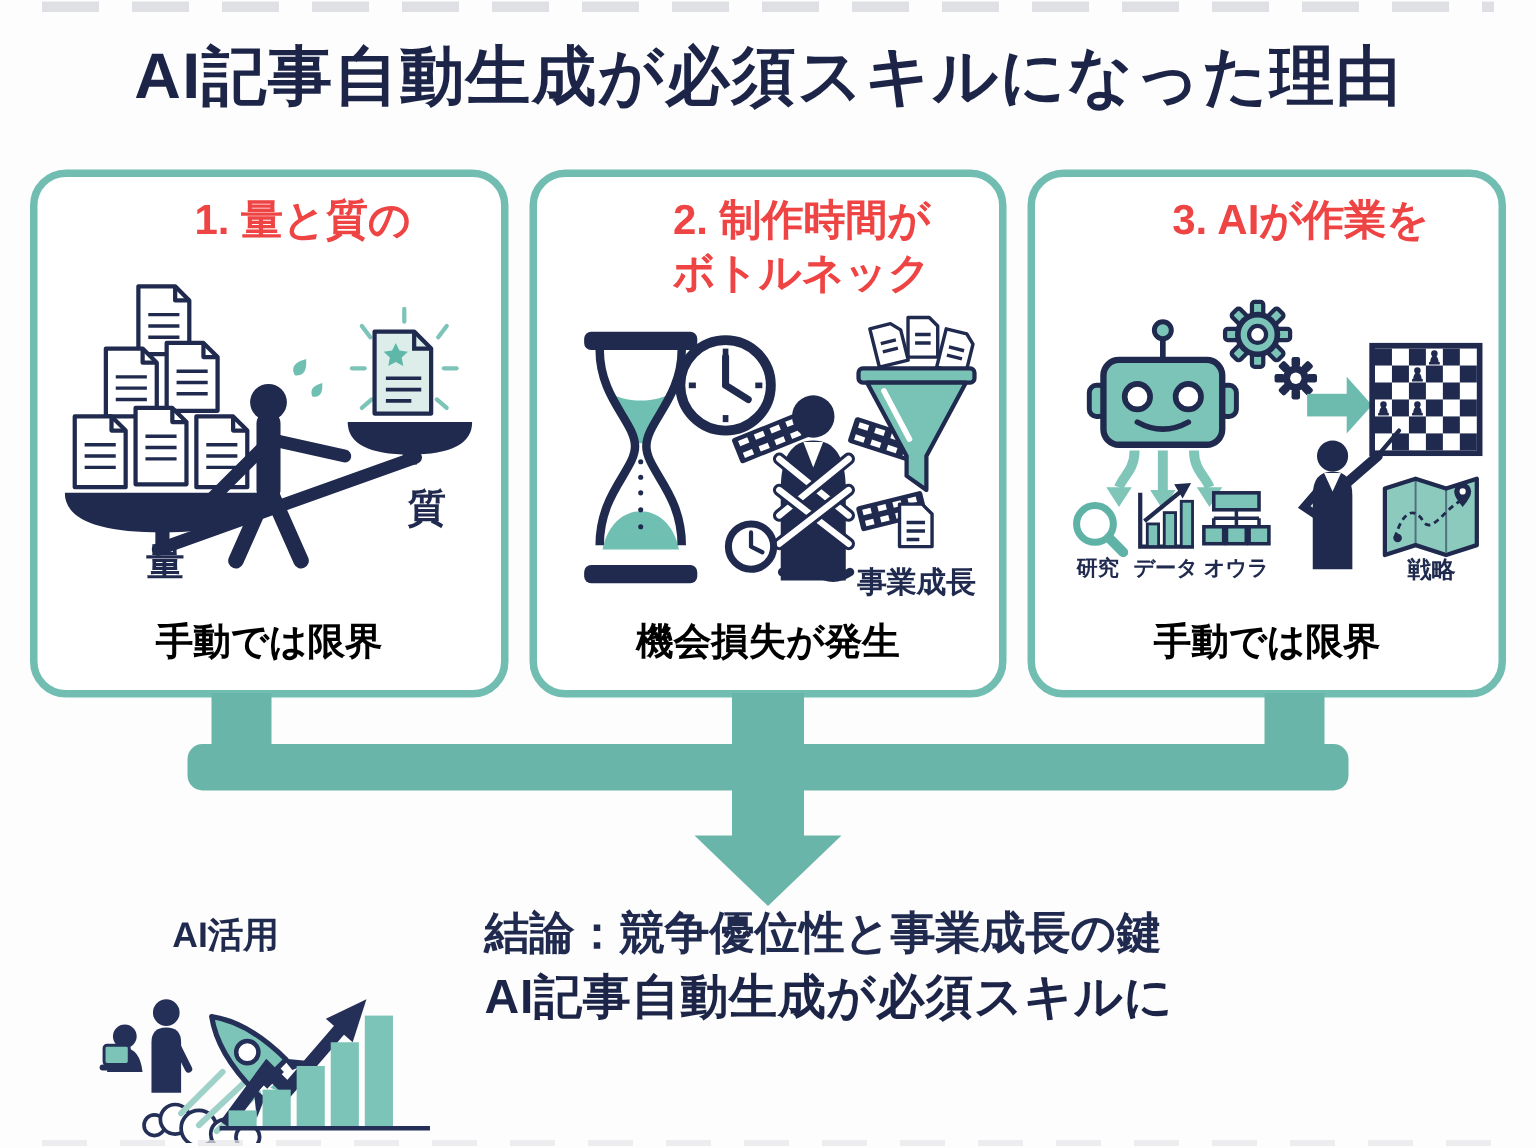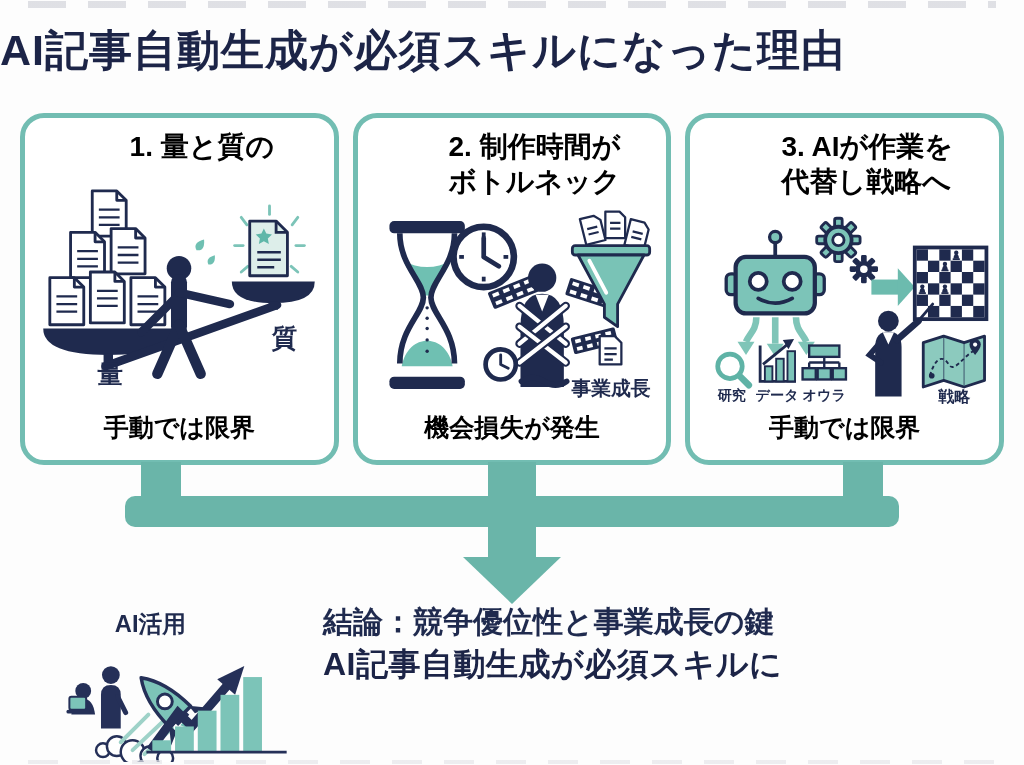--- a/index.html
+++ b/index.html
@@ -8,35 +8,35 @@
     background:#fdfdfd;
     font-family:"Liberation Sans","DejaVu Sans",sans-serif;
     color:#1f2a4e;
   }
   .crop-marks{position:absolute;left:28px;right:28px;height:7px;opacity:.9;
     background:repeating-linear-gradient(90deg,#dcdde2 0 38px,transparent 38px 60px);}
   .crop-marks.top{top:1px;}
   .crop-marks.bottom{bottom:1px;height:4px;opacity:.7;
     background:repeating-linear-gradient(90deg,#e6e6ea 0 30px,transparent 30px 52px);}
   .main-title{
-    position:absolute;top:22px;left:0;width:100%;text-align:left;
+    position:absolute;top:22px;left:0;width:100%;text-align:center;
     font-size:43px;font-weight:900;letter-spacing:1px;color:#1c2447;margin:0;
   }
   .panels{
     position:absolute;top:113px;left:20px;right:20px;
     display:flex;gap:14px;
   }
   .panel{
     flex:1;height:352px;box-sizing:border-box;background:#ffffff;
     border:5px solid #72bdb2;border-radius:24px;
     display:flex;flex-direction:column;align-items:center;
     padding-top:12px;
   }
   .panel-title{
-    font-size:28px;font-weight:800;line-height:1.24;color:#000000;margin-left:45px;
+    text-align:center;font-size:28px;font-weight:800;line-height:1.24;color:#ef4444;margin-left:45px;
   }
   .panel-art{flex:1;display:flex;align-items:center;justify-content:center;}
   .panel-caption{
     font-size:25px;font-weight:800;color:#000000;margin-bottom:16px;text-align:center;
   }
   .connector{position:absolute;top:462px;left:0;}
   .bottom-row{
     position:absolute;top:602px;left:62px;right:16px;height:160px;
     display:flex;
   }
@@ -264,21 +264,20 @@
         </g>
         <text x="255" y="200" font-size="21" font-weight="800" fill="#1f2a4e" text-anchor="middle">事業成長</text>
       </svg>
     </div>
     <div class="panel-caption">機会損失が発生</div>
   </div>
 
   <div class="panel">
     <div class="panel-title">
       <div>3. AIが作業を</div>
-      <div>代替し戦略へ</div>
     </div>
     <div class="panel-art">
       <svg width="300" height="198" viewBox="0 0 300 210">
 
         <g>
           <g transform="translate(143,36)">
             <g fill="#7cc4b8" stroke="#1f2a4e" stroke-width="3">
               <rect x="-4" y="-23" width="8" height="10" rx="2"></rect>
                 <rect x="-4" y="13" width="8" height="10" rx="2"></rect>
               <rect x="-23" y="-4" width="10" height="8" rx="2"></rect>

